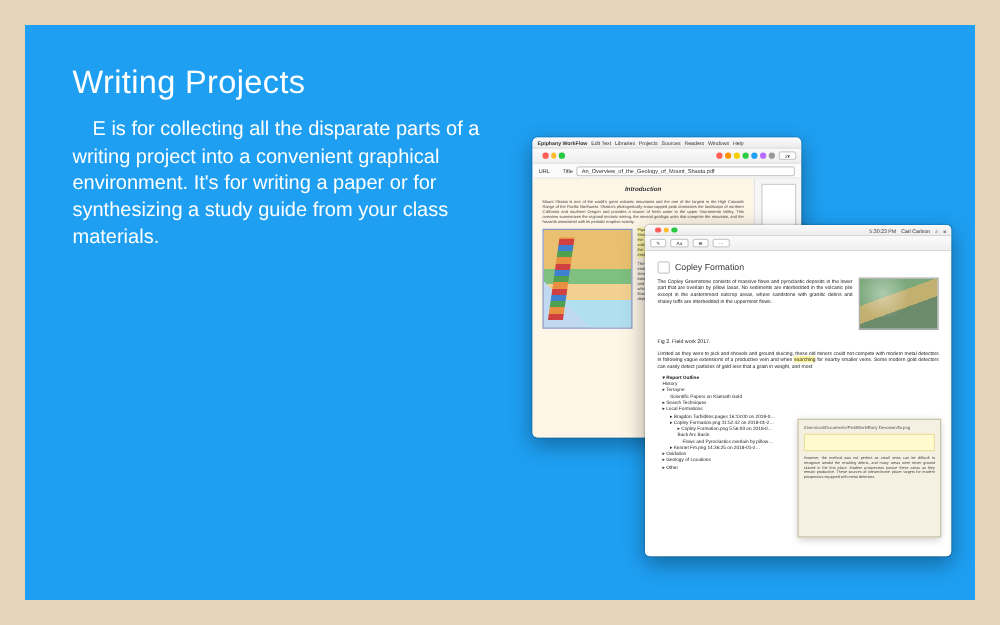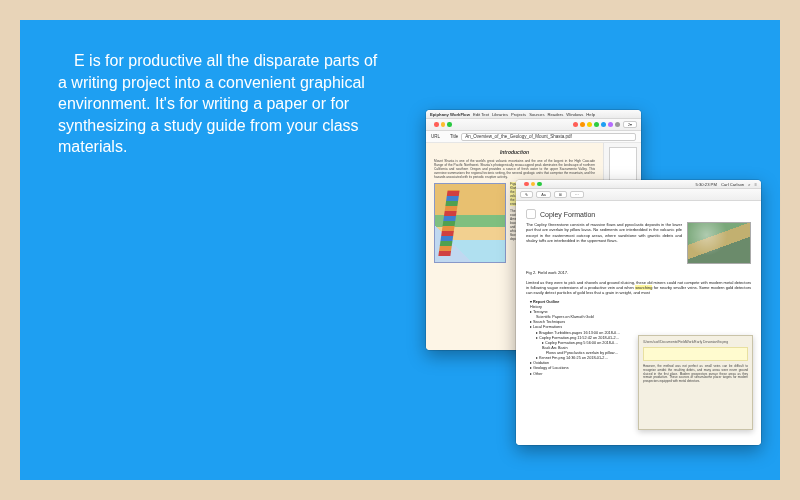--- a/index.html
+++ b/index.html
@@ -128,21 +128,22 @@
     background:#f4f0e2; border:1px solid #c9c3a8; box-shadow:0 2px 6px rgba(0,0,0,0.2);
     font-size:3.6px; padding:4px; color:#444;
   }
   .w2-panel .path{font-size:3.4px;color:#555;margin-bottom:3px;word-break:break-all;}
   .w2-panel .note{background:#fffbcf;border:1px solid #e8e0a0;padding:2px;font-size:3.2px;margin-bottom:4px;height:14px;}
 </style>
 </head>
 <body>
 
 <div class="panel">
-  <p class="para">E is for productive all the disparate parts of a writing project into a convenient graphical environment. It's for writing a paper or for synthesizing a study guide from your class materials.</p>
+  <h1 class="heading">Writing Projects</h1>
+  <p class="para">E is for collecting all the disparate parts of a writing project into a convenient graphical environment. It's for writing a paper or for synthesizing a study guide from your class materials.</p>
 
   <div class="thumbs">
 
     <div class="win win1">
       <div class="menubar">
         <b>Epiphany WorkFlow</b>
         <span>Edit Text</span>
         <span>Libraries</span>
         <span>Projects</span>
         <span>Sources</span>

